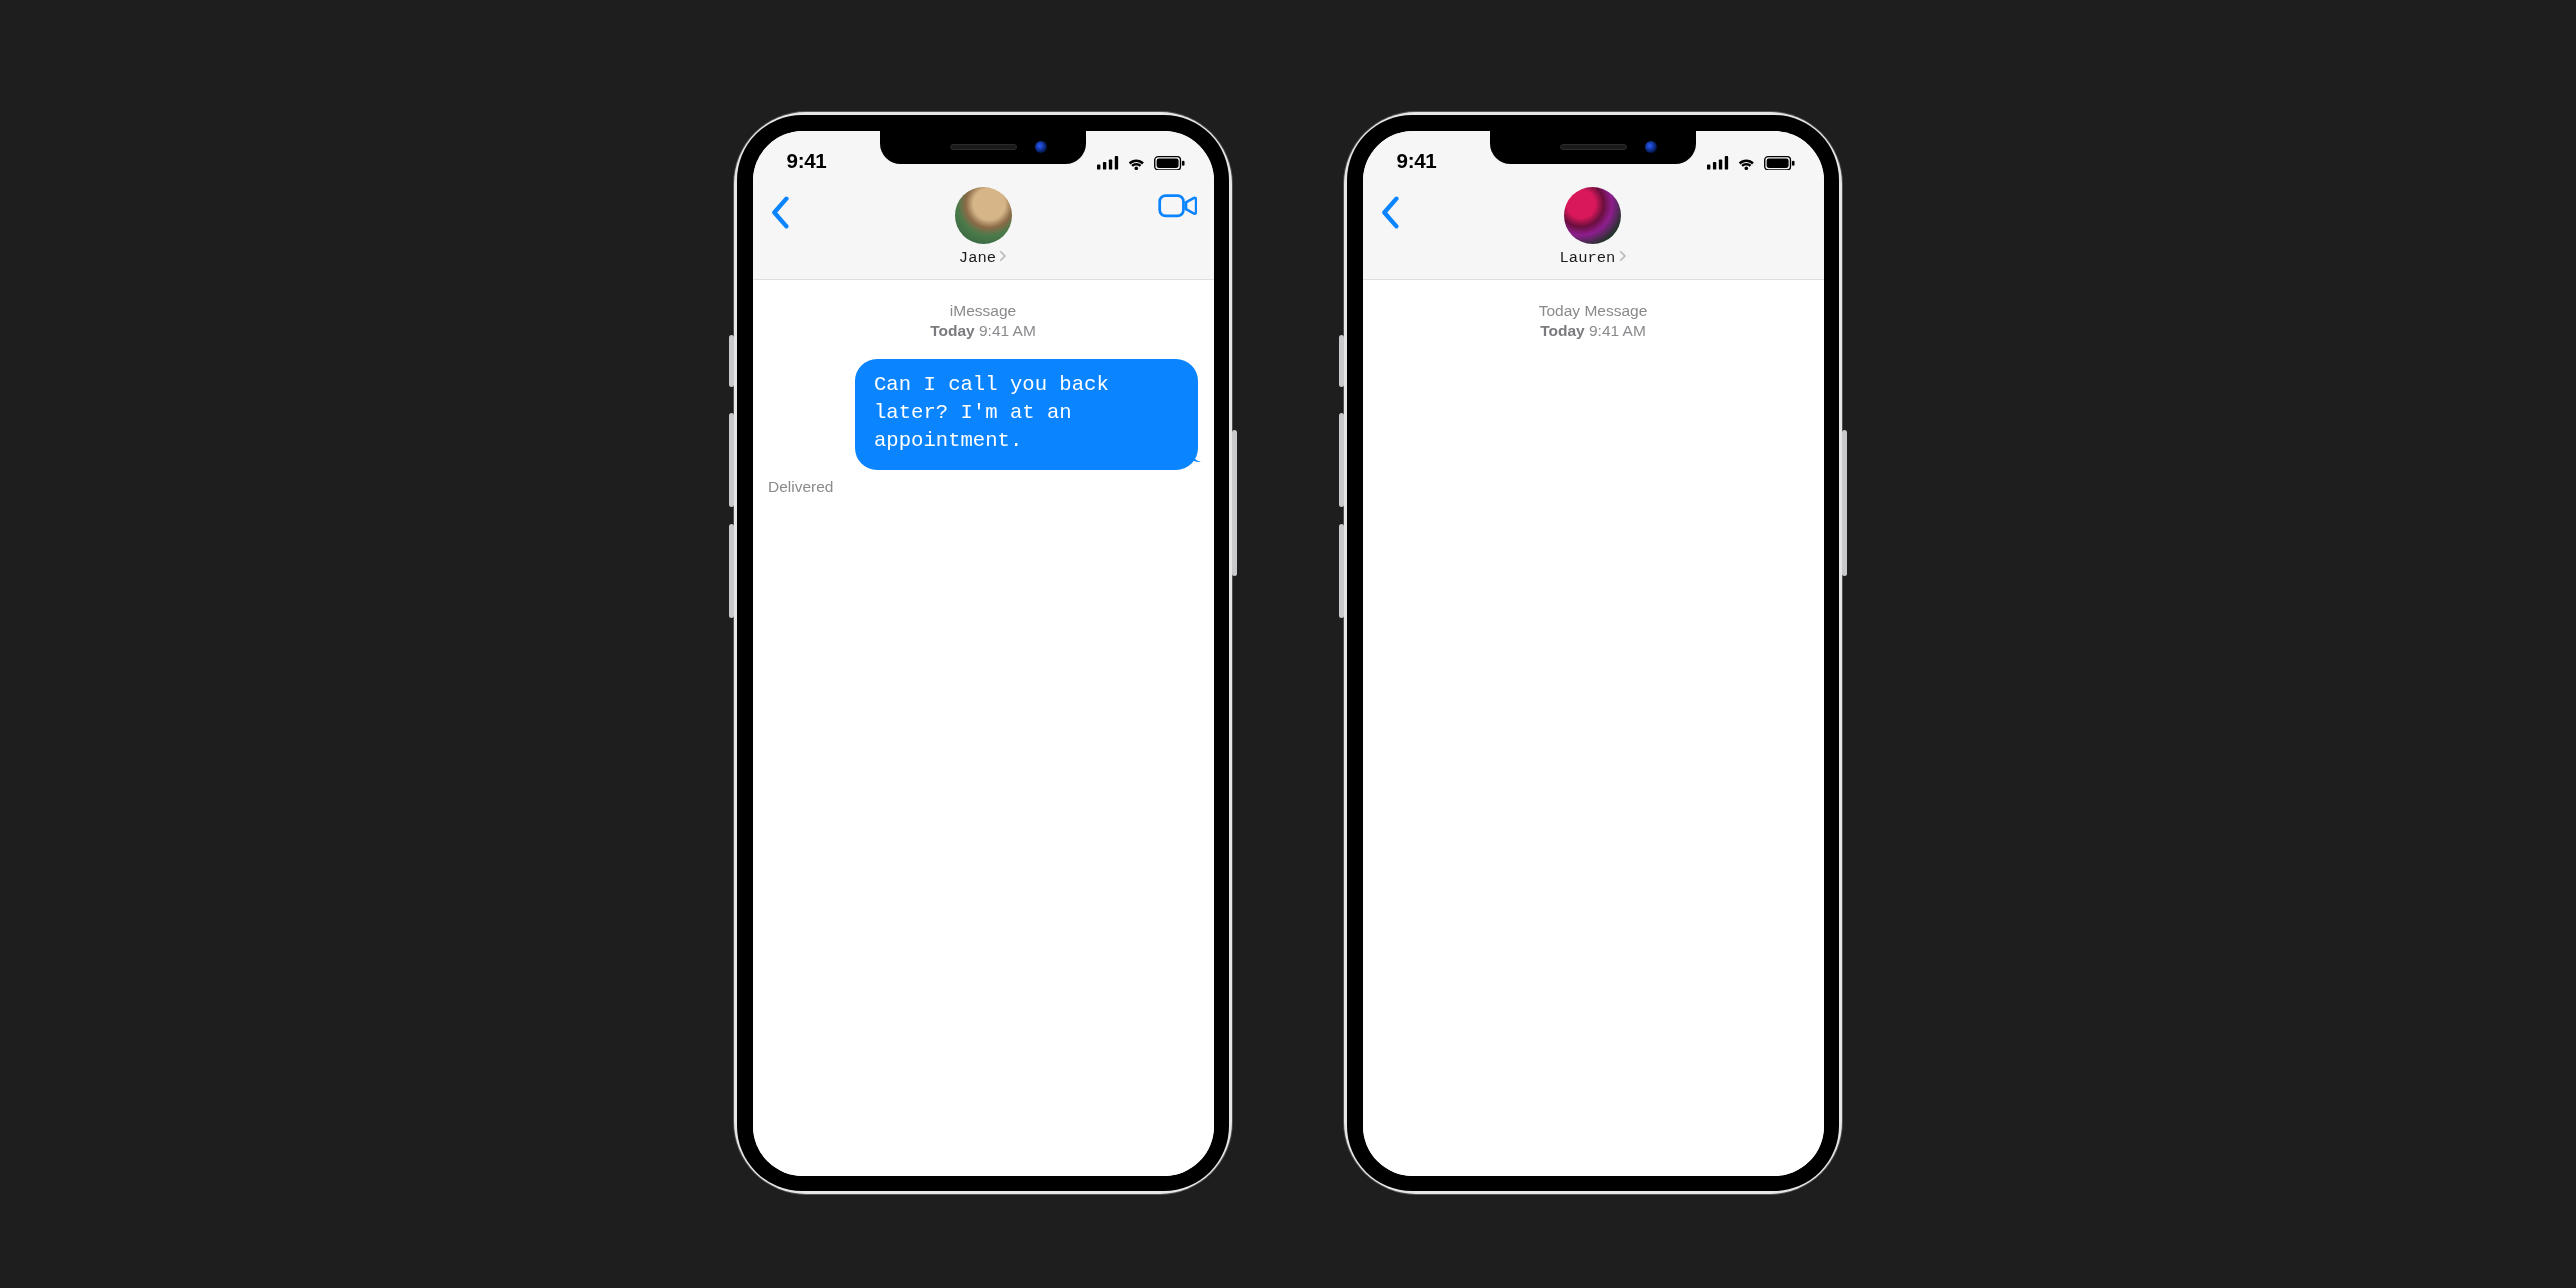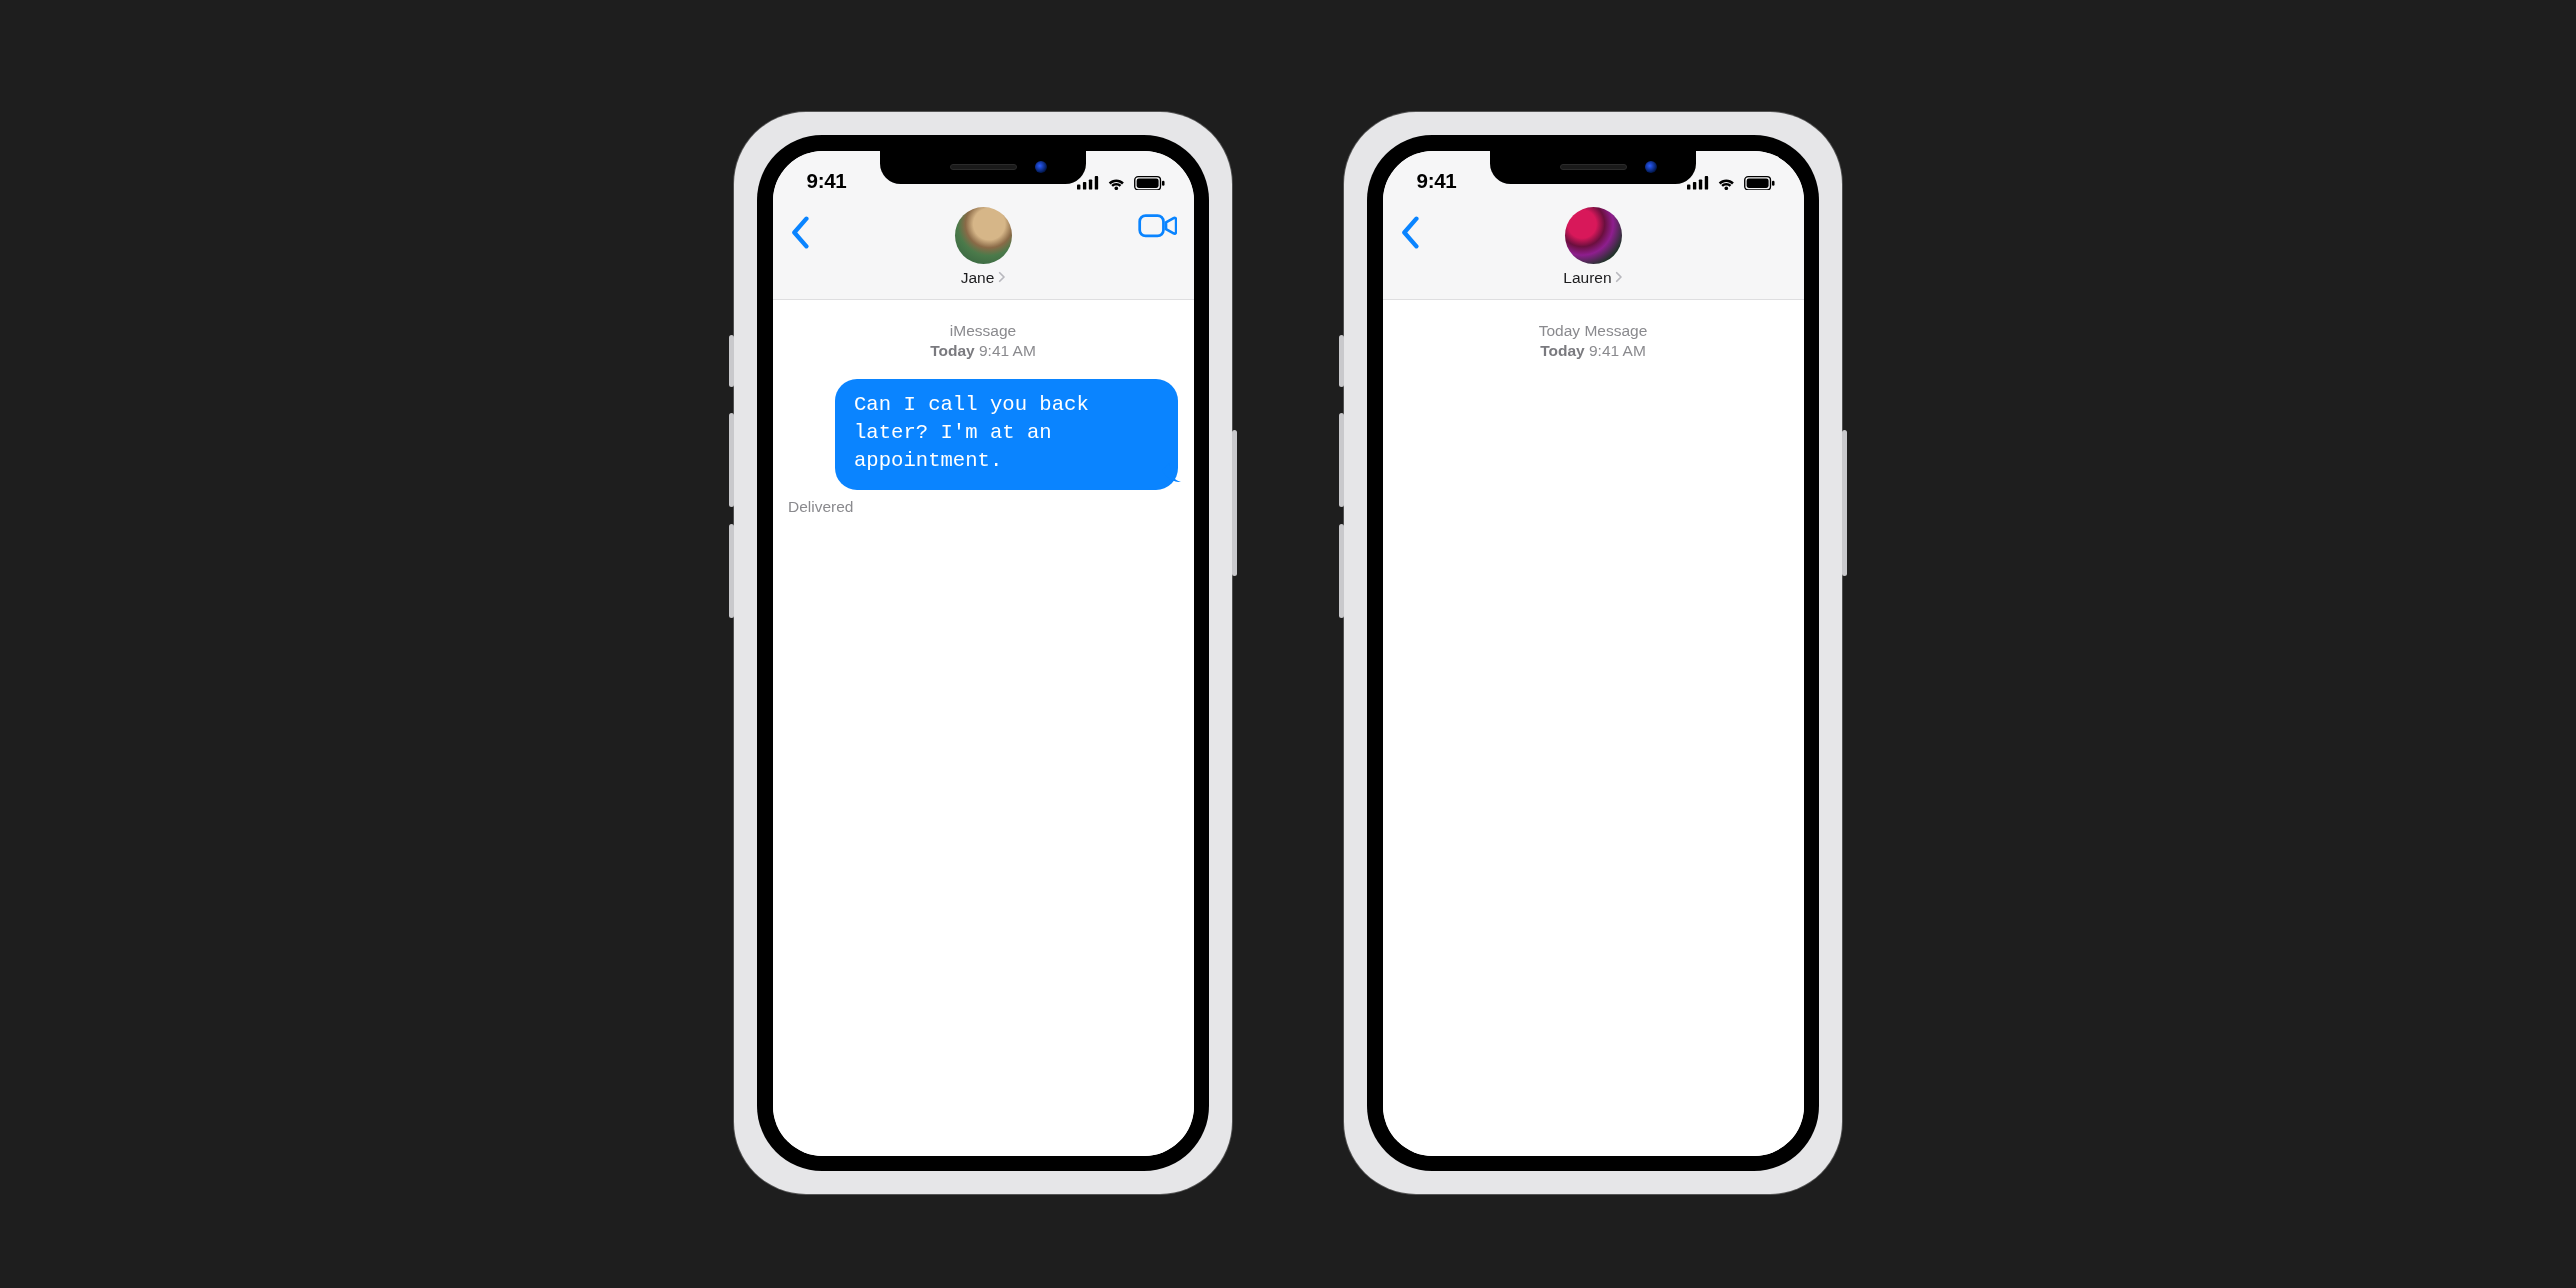--- a/index.html
+++ b/index.html
@@ -25,21 +25,21 @@
   }
   .stage{
     width:100%;height:100%;
     display:flex;align-items:flex-start;justify-content:center;gap:112px;
     padding-top:112px;
   }
   .phone{
     width:498px;height:1082px;
     background:var(--phone-frame);
     border-radius:72px;
-    padding:23px;
+    padding:3px;
     position:relative;
     box-shadow:0 0 0 0.9px #555;
   }
   .phone-inner{
     width:100%;height:100%;
     background:var(--phone-bezel);
     border-radius:65px;
     padding:15.5px;
     position:relative;
   }
@@ -73,21 +73,21 @@
     padding:0 29px 5.2px 34px;position:relative;z-index:5;
     background:var(--header-bg);
   }
   .statusbar .time{font-weight:600;font-size:20.6px;letter-spacing:-0.3px;}
   .status-icons{display:flex;align-items:center;gap:6.9px;}
   
   .msg-header{
     background:var(--header-bg);
     border-bottom:0.9px solid var(--hairline);
     padding:8.6px 17px 12px 17px;
-    display:grid;grid-template-columns:52px 1fr 52px;align-items:center;gap:4px;
+    display:grid;grid-template-columns:52px 1fr 52px;align-items:center;gap:4px;font-family:Liberation Mono, monospace;
   }
   .back-btn{color:var(--apple-blue);justify-self:start;align-self:start;padding-top:8.6px;cursor:pointer;}
   .ft-btn{color:var(--apple-blue);justify-self:end;align-self:start;padding-top:5.2px;cursor:pointer;}
   .contact{justify-self:center;text-align:center;display:flex;flex-direction:column;align-items:center;gap:5.2px;cursor:pointer;}
   .avatar{width:57px;height:57px;border-radius:50%;}
   .avatar.jane{background:radial-gradient(circle at 60% 30%, #d6b688 0 30%, #8a6a47 45%, #4b7a4a 60%, #2e5b3c 100%);}
   .avatar.lauren{background:radial-gradient(circle at 30% 30%, #d8185a 0 25%, #6b0f3e 40%, #8e1e8e 55%, #14351e 80%);}
   .contact-name{font-size:15.5px;color:#1c1c1e;display:inline-flex;align-items:center;gap:3.4px;}
   .contact-name .chev{color:#b8b8be;}
   

